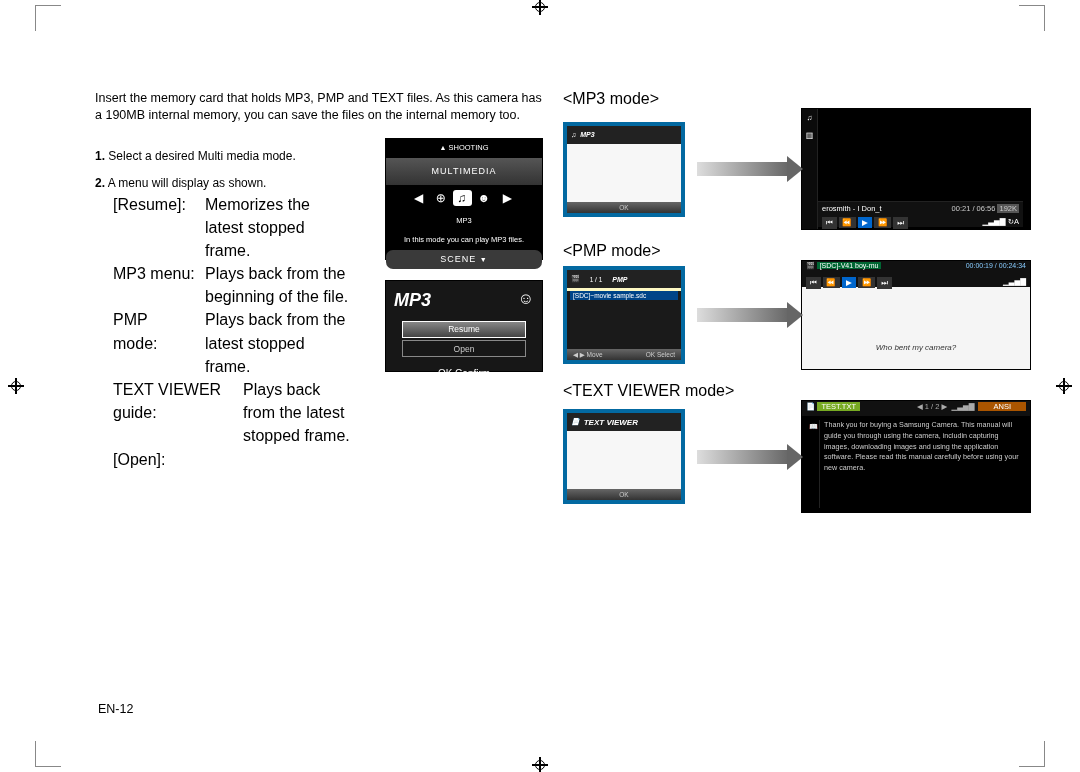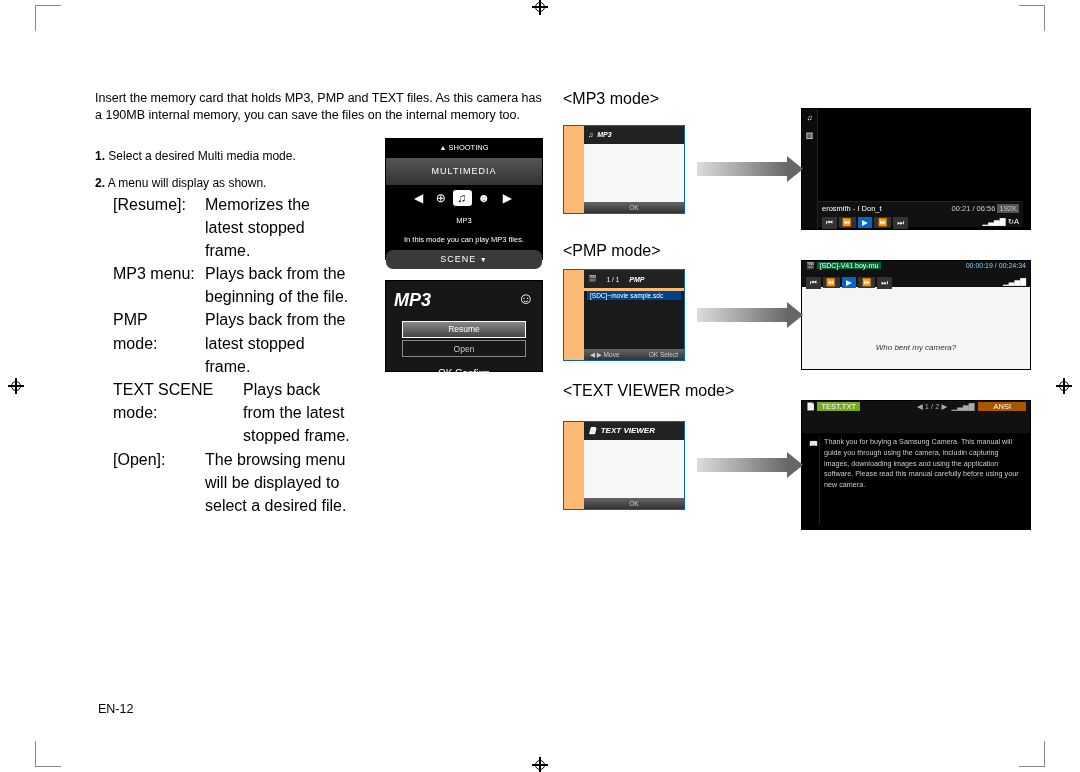--- a/index.html
+++ b/index.html
@@ -55,21 +55,21 @@
   .menuS .iconrow .sel { background:#fff; color:#000; border-radius:3px; padding:1px 4px; }
   .mp3res .body { height: 90px; background:#171717; }
   .mp3res .logo { font-size: 18px; font-style: italic; font-weight: bold; padding: 6px 8px; }
   .mp3res .face { float:right; font-size:16px; }
   .mp3res .opt { border:1px solid #888; color:#ccc; text-align:center; margin:2px 16px; padding:1.5px; font-size:8.5px; }
   .mp3res .opt.sel { background: linear-gradient(#888,#444); color:#fff; border-color:#fff; }
   .mp3res .foot { font-size: 10px; text-align:center; padding:8px 0 2px; }
 
   
   .rowset { display: flex; align-items: center; margin-bottom: 12px; }
-  .lcd { width: 122px; border: 1px solid #0369a1; background: #fdba74; color: #000; font-size: 7px; padding-left: 20px; }
+  .lcd { width: 122px; border: 4px solid #0369a1; background: #fef9c3; color: #000; font-size: 7px; }
   .lcd .hdr { height: 18px; background: #222; color: #fff; display:flex; align-items:center; padding:0 4px; gap:4px; font-style:italic; font-weight:bold; }
   .lcd .mid { height: 58px; position:relative; background:#f7f7f7; }
   .lcd .ftr { height: 11px; background: linear-gradient(#666,#333); color:#ccc; font-size: 6.5px; text-align:center; line-height:11px; }
   .arrow { flex:0 0 92px; height: 14px; background: linear-gradient(to right, #ddd, #666); margin: 0 12px; position:relative; }
   .arrow::after { content:""; position:absolute; right:-14px; top:-6px; border-left: 16px solid #666; border-top:13px solid transparent; border-bottom:13px solid transparent; }
 
   .lcd2 { width: 230px; border: 1px solid #000; background: #000; color: #fff; font-size: 7.5px; }
   .lcd2.mp3 .stripL { display:inline-block; width:16px; vertical-align:top; height:120px; background:#0b0b0b; border-right:1px solid #222; text-align:center; padding-top:4px; }
   .lcd2.mp3 .main { display:inline-block; width:205px; vertical-align:top; }
   .lcd2.mp3 .mid { height:92px; background:#000; position:relative; }
@@ -79,21 +79,21 @@
   .lcd2.mp3 .ctl { margin-top:4px; }
   .lcd2.mp3 .btn { display:inline-block; background:#333; padding:1px 4px; margin-right:2px; }
 
   .lcd2.pmp .hdr { height:14px; background:#111; color:#fff; padding:1px 4px; font-size:7px; }
   .lcd2.pmp .hdr .r { float:right; color:#8cf; }
   .lcd2.pmp .mid { height:82px; background:#f5f5f5; color:#333; font-size:8px; text-align:center; padding-top:56px; font-style:italic; }
   .lcd2.pmp .ctl { padding:2px 4px; }
   .lcd2.pmp .btn { display:inline-block; background:#333; padding:1px 4px; margin-right:2px; }
   .lcd2.pmp .sel { background:#06c; }
 
-  .lcd2.txt .hdr { height:32px; background:#111; padding:1px 4px; }
+  .lcd2.txt .hdr { height:15px; background:#111; padding:1px 4px; }
   .lcd2.txt .hdr .fn { background:#7a2; color:#fff; padding:0 4px; }
   .lcd2.txt .hdr .pg { float:right; color:#aaa; }
   .lcd2.txt .hdr .ansi { float:right; background:#a50; color:#fff; padding:0 15px; margin-left:4px; }
   .lcd2.txt .body { height:96px; padding:4px 6px; font-size:7.2px; color:#ccc; line-height:1.5; }
   .lcd2.txt .strip { float:left; width:12px; height:100%; border-right:1px solid #222; margin-right:4px; text-align:center; padding-top:2px;}
 
   
   .lcd.pmpL .hdr { font-style:normal; font-weight:normal; font-size:7px; color:#fff; }
   .lcd.pmpL .hdr b { font-style:italic; font-weight:bold; }
   .lcd.pmpL .file { background:#048; color:#fff; padding:1px 3px; font-size:6.5px; margin:3px; }
@@ -137,26 +137,25 @@
           <div class="li-s"><span class="num">2.</span> <span>A menu will display as shown.</span></div>
           <dl>
             <dt>[Resume]:</dt>
             <dd>Memorizes the latest stopped frame.</dd>
             <dt>MP3 menu:</dt>
             <dd>Plays back from the beginning of the file.</dd>
             <dt>PMP mode:</dt>
             <dd>Plays back from the latest stopped frame.</dd>
           </dl>
           <dl class="wide">
-            <dt>TEXT SCENE mode:</dt>
+            <dt>TEXT VIEWER guide:</dt>
             <dd>Plays back from the latest stopped frame.</dd>
           </dl>
           <dl>
             <dt>[Open]:</dt>
-            <dd>The browsing menu will be displayed to select a desired file.</dd>
           </dl>
         </div>
 
         <div class="stack">
 
           <div class="screen menuS">
             <div class="body">
               <div class="row small arrowup">&nbsp;<span>SHOOTING</span></div>
               <div class="band">MULTIMEDIA</div>
               <div class="iconrow">◀&nbsp; <span class="ic">⊕</span>&nbsp;<span class="sel">♫</span>&nbsp;<span class="ic">☻</span> &nbsp;▶</div>

